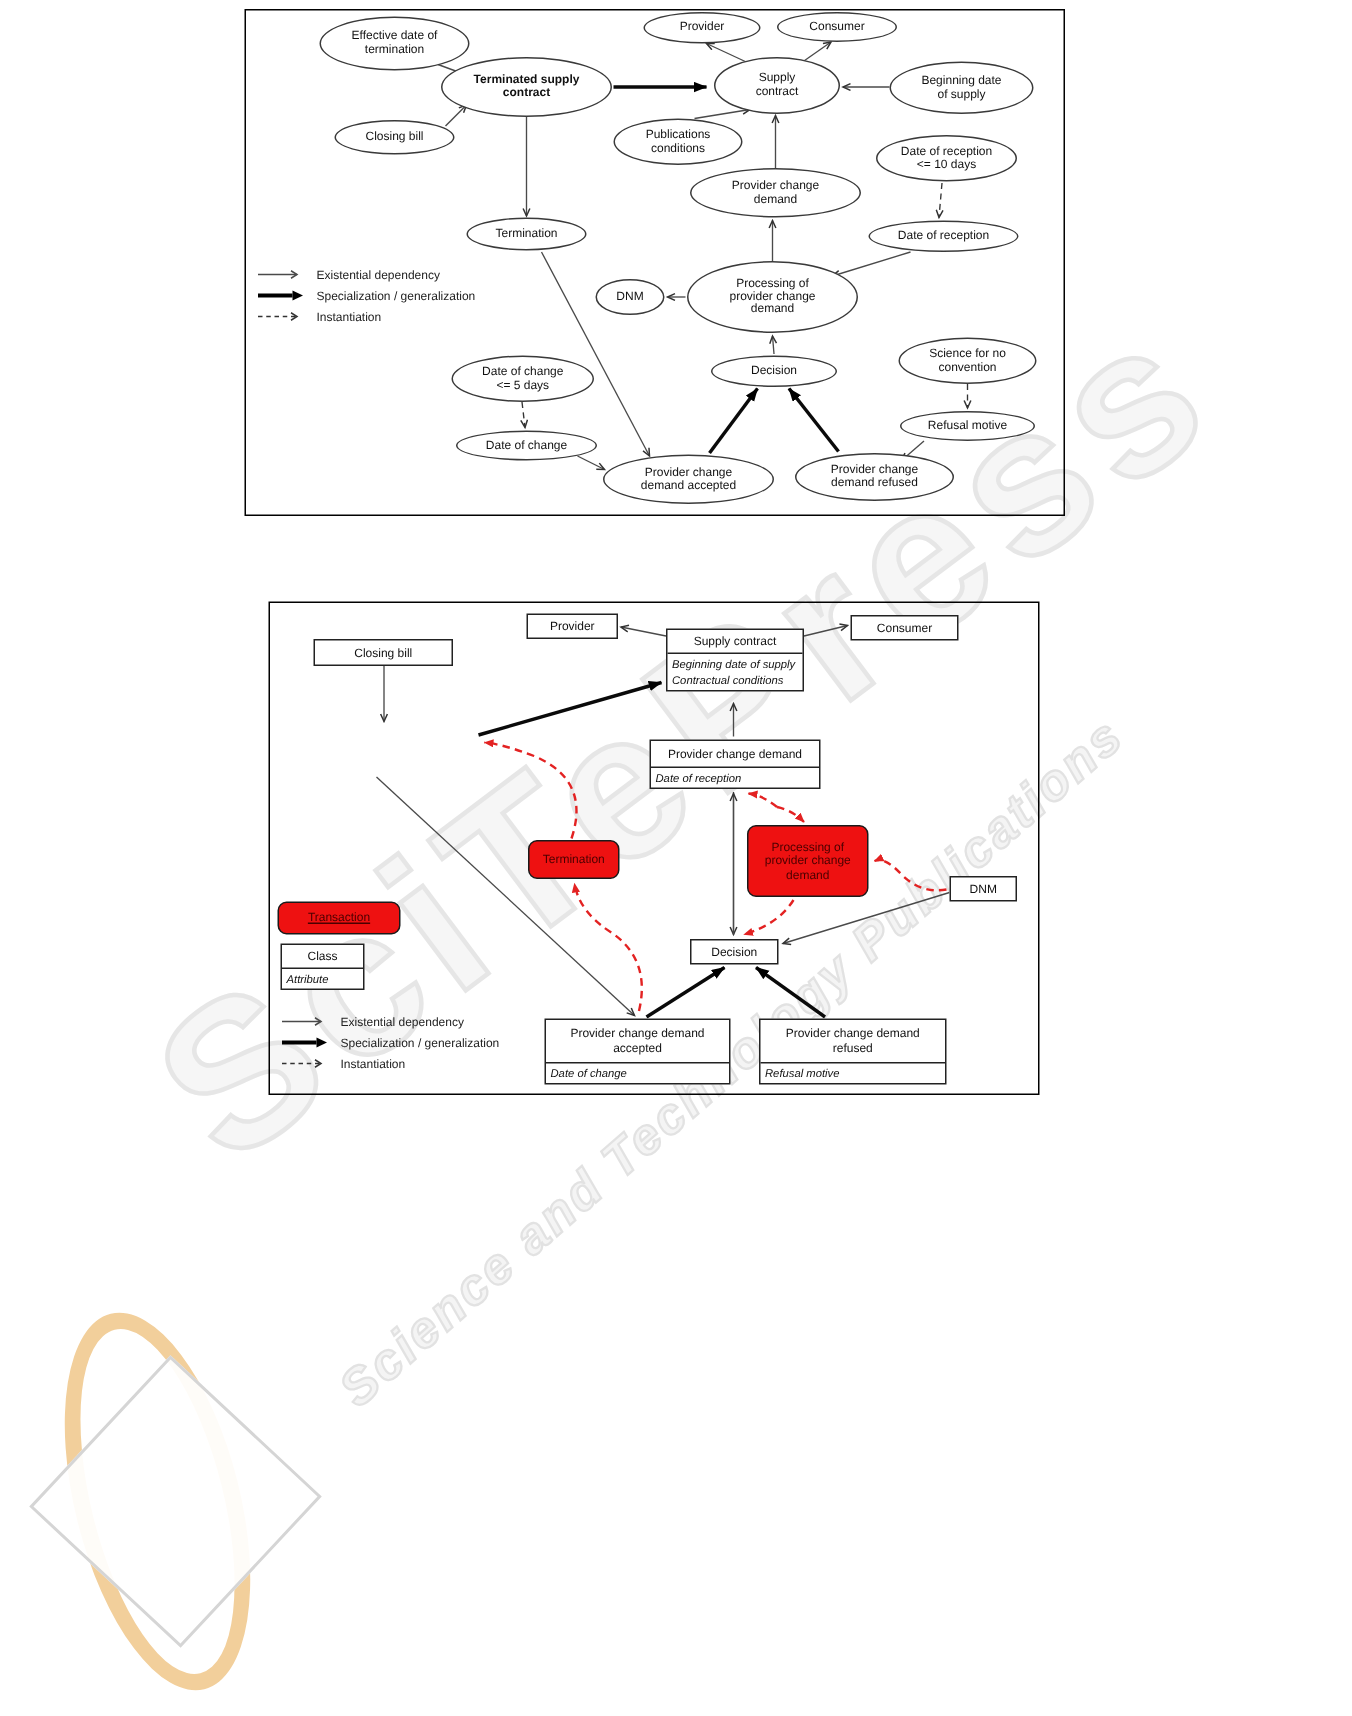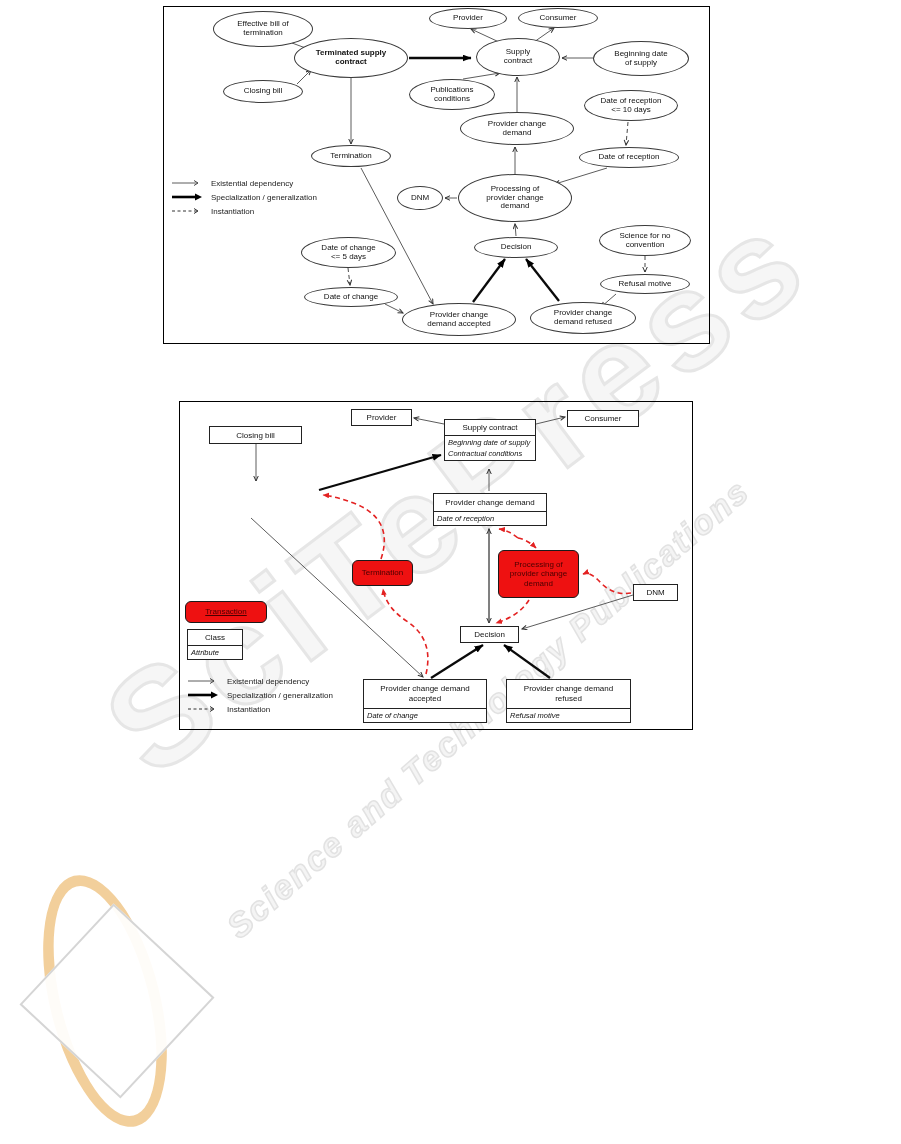--- a/index.html
+++ b/index.html
@@ -83,21 +83,21 @@
         <line x1="309" y1="295" x2="341" y2="252"></line>
         <line x1="395" y1="294" x2="362" y2="252"></line>
       </g>
       <g stroke="#333" stroke-width="0.9" fill="none" stroke-dasharray="4 3" marker-end="url(#ah-thin)">
         <line x1="464" y1="115" x2="462" y2="138"></line>
         <line x1="184" y1="261" x2="186" y2="278"></line>
         <line x1="481" y1="249" x2="481" y2="265"></line>
       </g>
     </svg>
 
-    <div class="en" style="left:49px;top:4px;width:100px;height:36px;">Effective bill of
+    <div class="en" style="left:49px;top:4px;width:100px;height:36px;">Effective date of
 termination</div>
     <div class="en" style="left:265px;top:1px;width:78px;height:21px;">Provider</div>
     <div class="en" style="left:354px;top:1px;width:80px;height:20px;">Consumer</div>
     <div class="en" style="left:130px;top:31px;width:114px;height:40px;font-weight:bold;">Terminated supply
 contract</div>
     <div class="en" style="left:312px;top:31px;width:84px;height:38px;">Supply
 contract</div>
     <div class="en" style="left:429px;top:34px;width:96px;height:35px;">Beginning date
 of supply</div>
     <div class="en" style="left:59px;top:73px;width:80px;height:23px;">Closing bill</div>

